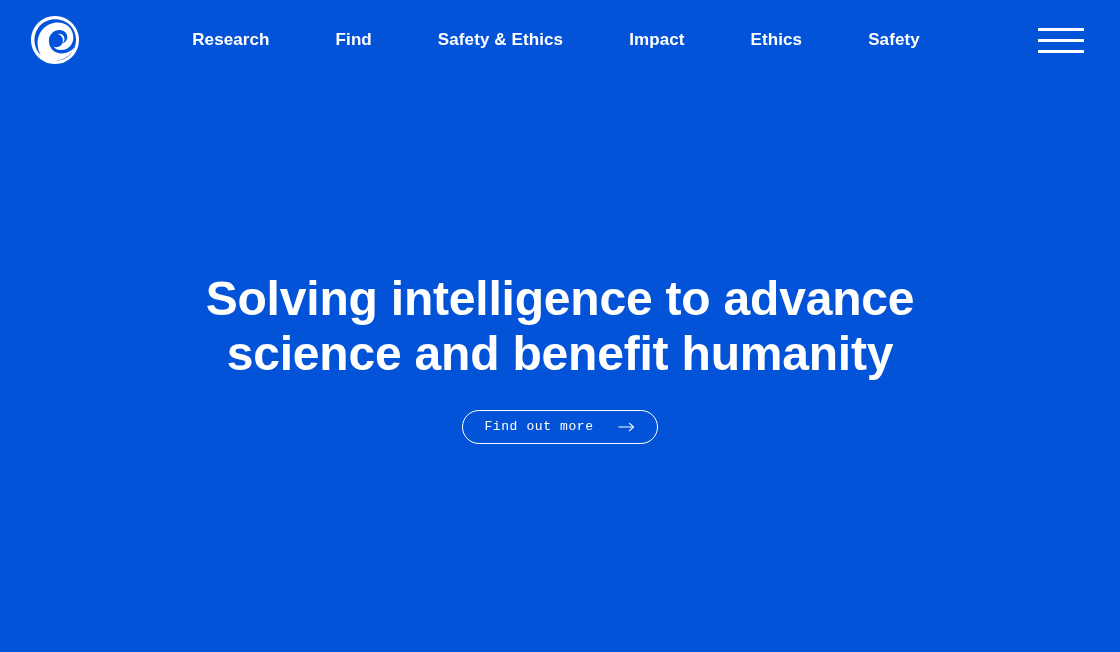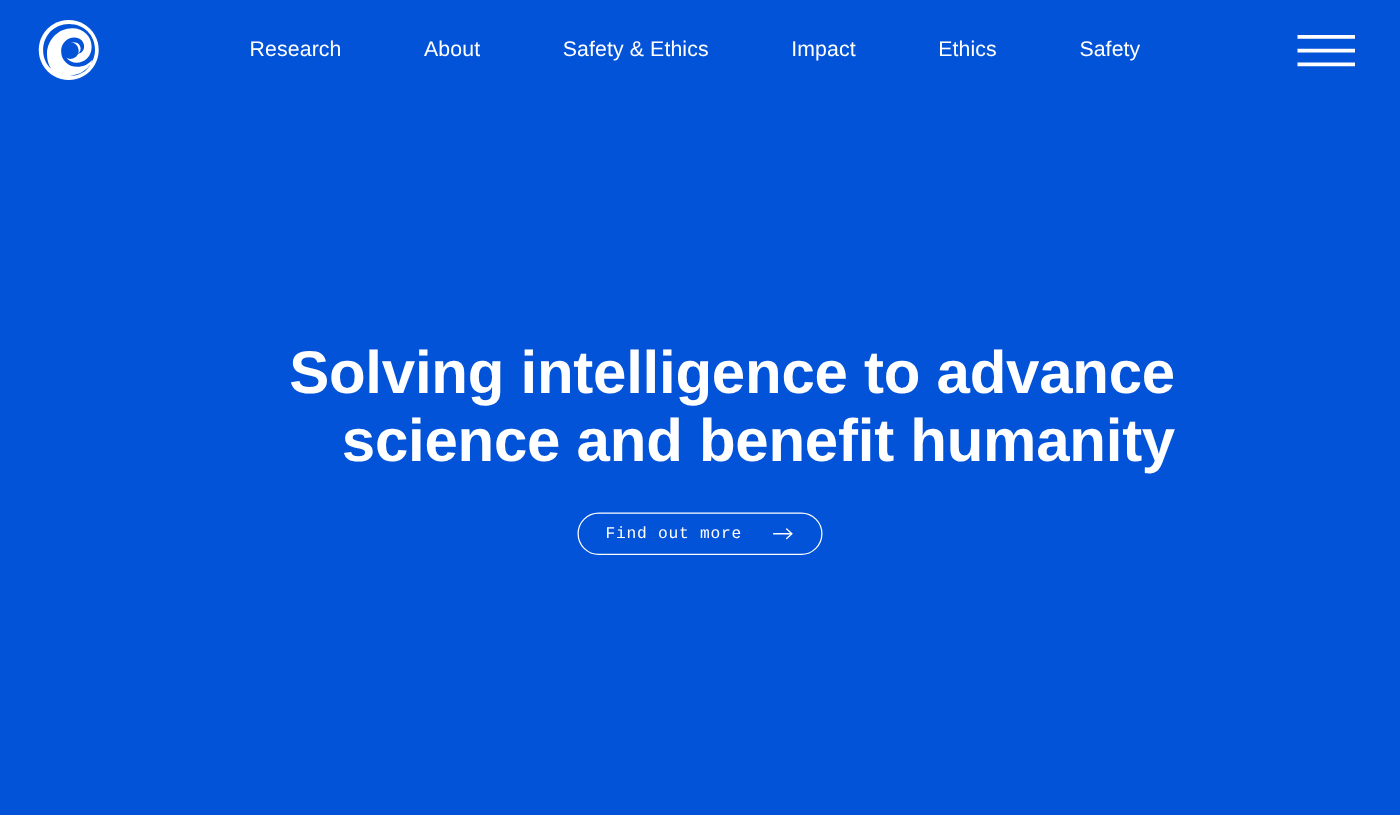--- a/index.html
+++ b/index.html
@@ -41,21 +41,21 @@
     display: flex;
     align-items: center;
     justify-content: center;
     gap: 0px;
     margin-left: -6px;
   }
 
   .nav-link {
     color: #ffffff;
     font-size: 17px;
-    font-weight: 400;
+    font-weight: 700;
     letter-spacing: 0.1px;
     text-decoration: none;
     padding: 8px 33px;
     white-space: nowrap;
     cursor: pointer;
     line-height: 1.2;
   }
 
   .menu-toggle {
     flex: 0 0 auto;
@@ -92,21 +92,21 @@
     justify-content: center;
     padding-bottom: 18px;
   }
 
   .hero-heading {
     color: #ffffff;
     font-size: 48px;
     font-weight: 700;
     line-height: 55px;
     letter-spacing: -0.2px;
-    text-align: right;
+    text-align: center;
     max-width: 760px;
   }
 
   .hero-cta {
     margin-top: 29px;
     display: inline-flex;
     align-items: center;
     justify-content: center;
     gap: 24px;
     height: 34px;
@@ -172,21 +172,21 @@
         C52.6 91.0 51.4 90.9 50.3 90.8
         C74.0 90.7 92.0 72.2 92.0 49.5
         C92.0 26.2 74.2 8.5 50.5 8.5
         Z"></path>
       <circle cx="52.5" cy="51.0" r="13.5" fill="#0353d8"></circle>
     </svg>
   </a>
 
   <nav class="primary-nav">
     <a class="nav-link" href="#">Research</a>
-    <a class="nav-link" href="#">About</a>
+    <a class="nav-link" href="#">Find</a>
     <a class="nav-link" href="#">Safety &amp; Ethics</a>
     <a class="nav-link" href="#">Impact</a>
     <a class="nav-link" href="#">Ethics</a>
     <a class="nav-link" href="#">Safety</a>
   </nav>
 
   <button class="menu-toggle" aria-label="Menu">
     <span class="bar"></span>
     <span class="bar"></span>
     <span class="bar"></span>

